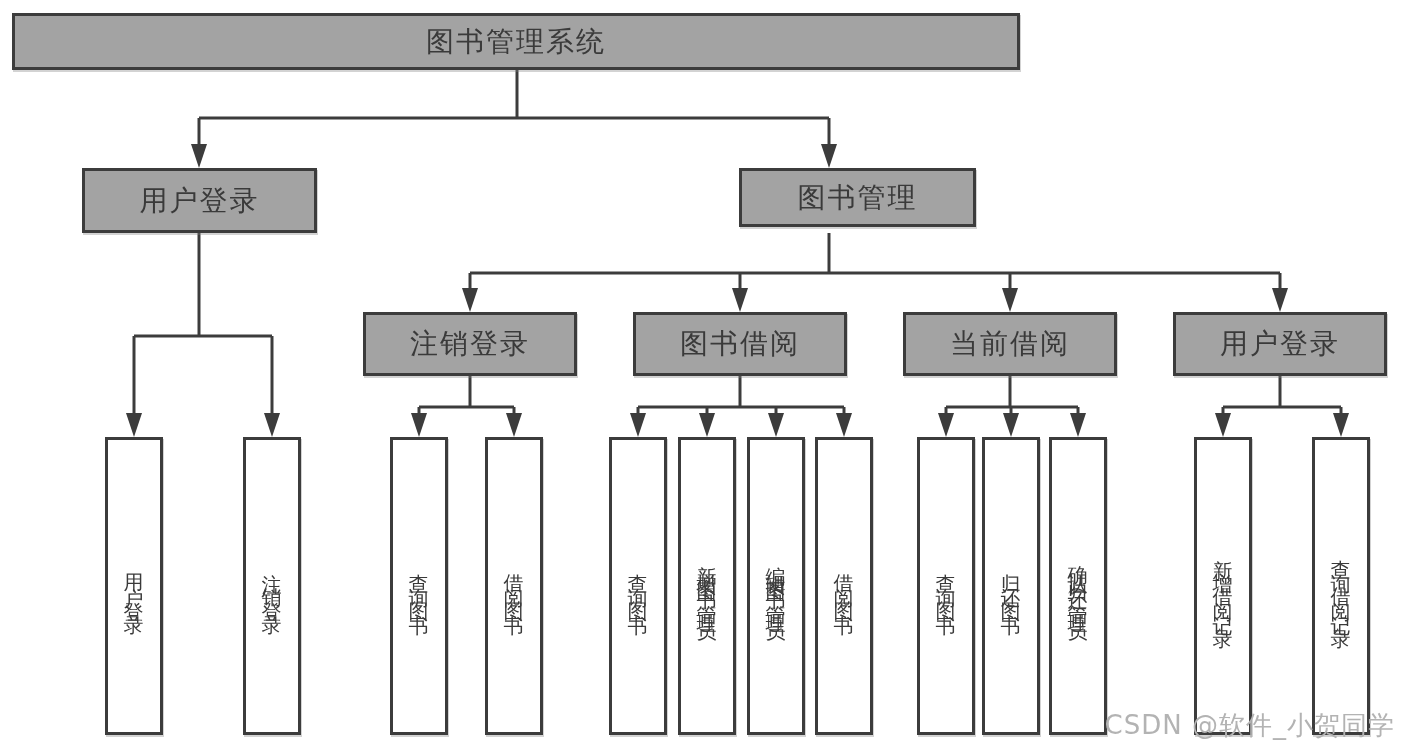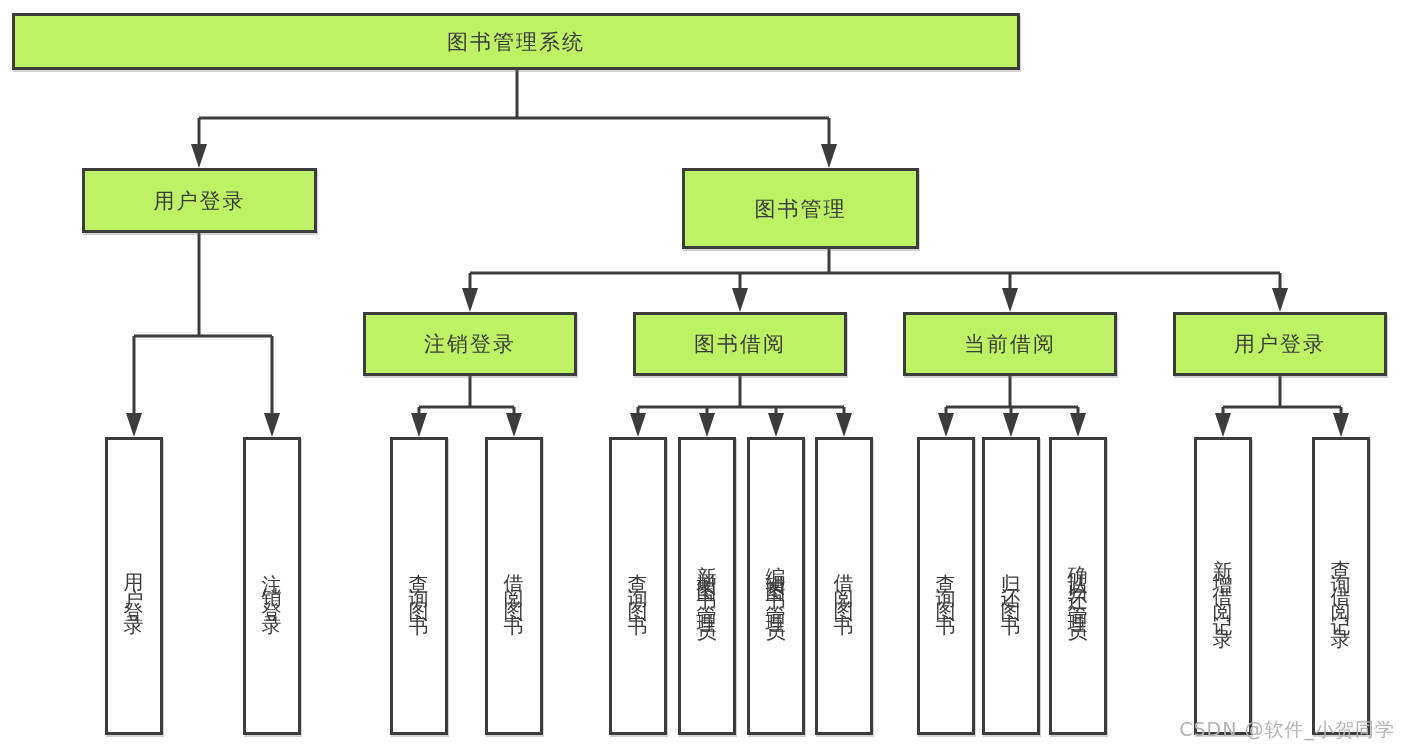--- a/index.html
+++ b/index.html
@@ -18,27 +18,27 @@
   svg.wires {
     position: absolute;
     left: 0; top: 0;
     width: 1405px; height: 747px;
     pointer-events: none;
   }
   .node {
     position: absolute;
     box-sizing: border-box;
     border: 3px solid #3c3c3c;
-    background: #bef264;
+    background: #a3a3a3;
     box-shadow: 1px 2px 0 rgba(130,130,130,0.35);
     display: flex;
     align-items: center;
     justify-content: center;
     color: #3a3a3a;
-    font-size: 21px;
+    font-size: 28px;
     letter-spacing: 2px;
   }
   .vnode {
     position: absolute;
     box-sizing: border-box;
     border: 3px solid #3c3c3c;
     background: #ffffff;
     box-shadow: 1px 2px 0 rgba(130,130,130,0.35);
     display: flex;
     align-items: center;
@@ -55,21 +55,21 @@
     letter-spacing: 14px;
     line-height: 1;
   }
   .vnode.tight span {
     letter-spacing: 8px;
   }
   
   .n-root  { left: 12px;  top: 13px;  width: 1008px; height: 57px; }
   
   .n-l2a   { left: 82px;  top: 168px; width: 235px; height: 65px; }
-  .n-l2b   { left: 682px; top: 168px; width: 237px; height: 81px; align-items: center; }
+  .n-l2b   { left: 739px; top: 168px; width: 237px; height: 59px; align-items: center; }
   
   .n-l3a   { left: 363px;  top: 312px; width: 214px; height: 64px; }
   .n-l3b   { left: 633px;  top: 312px; width: 214px; height: 64px; }
   .n-l3c   { left: 903px;  top: 312px; width: 214px; height: 64px; }
   .n-l3d   { left: 1173px; top: 312px; width: 214px; height: 64px; }
   
   .n-a1 { left: 105px; }
   .n-a2 { left: 243px; }
   .n-b1 { left: 390px; }
   .n-b2 { left: 485px; }
@@ -80,21 +80,21 @@
   .n-d1 { left: 917px; }
   .n-d2 { left: 982px; }
   .n-d3 { left: 1049px; }
   .n-e1 { left: 1194px; }
   .n-e2 { left: 1312px; }
   .watermark {
     position: absolute;
     right: 10px;
     bottom: 4px;
     color: #b3b3b3;
-    font-size: 19px;
+    font-size: 26px;
     letter-spacing: 1px;
   }
 </style>
 </head>
 <body>
 
 <div class="canvas">
 
   <svg class="wires" viewBox="0 0 1405 747" xmlns="http://www.w3.org/2000/svg">
     <g stroke="#3c3c3c" stroke-width="3" fill="none">

